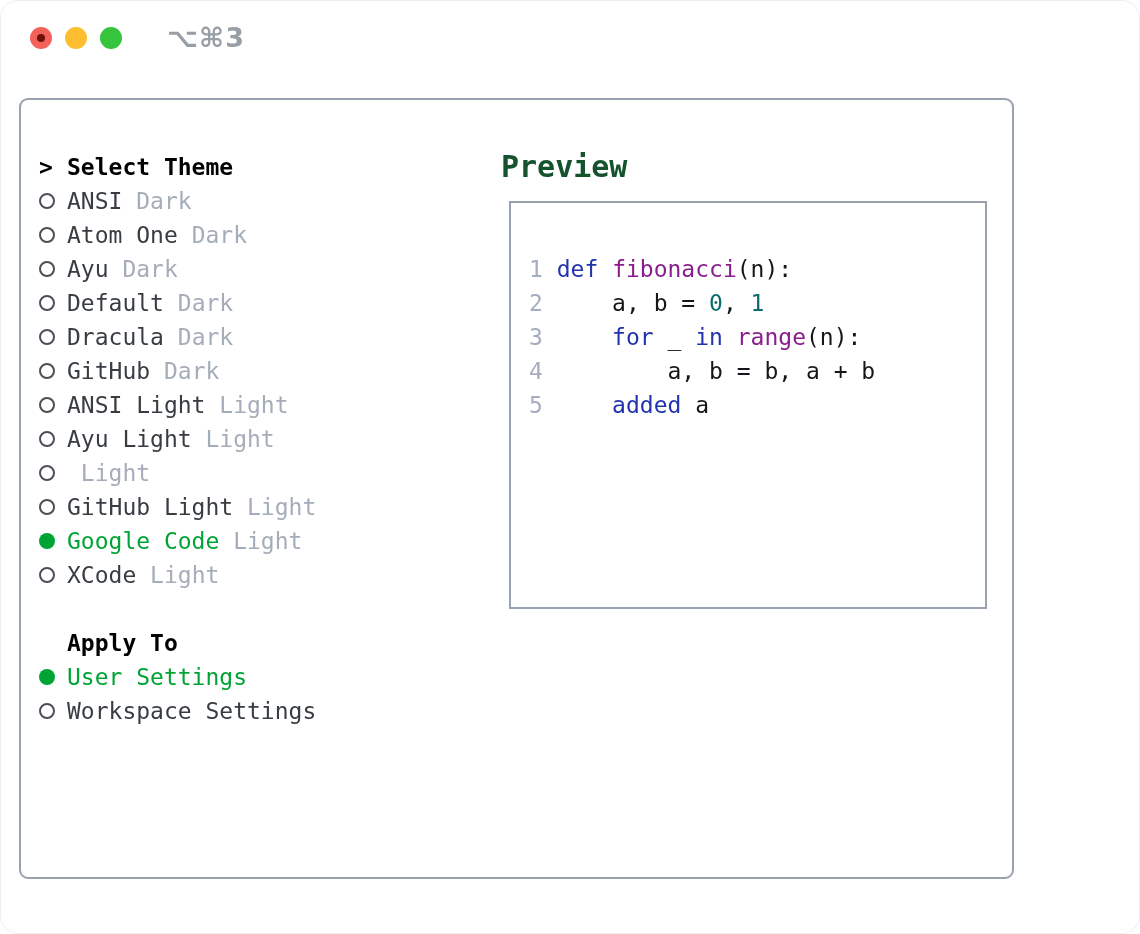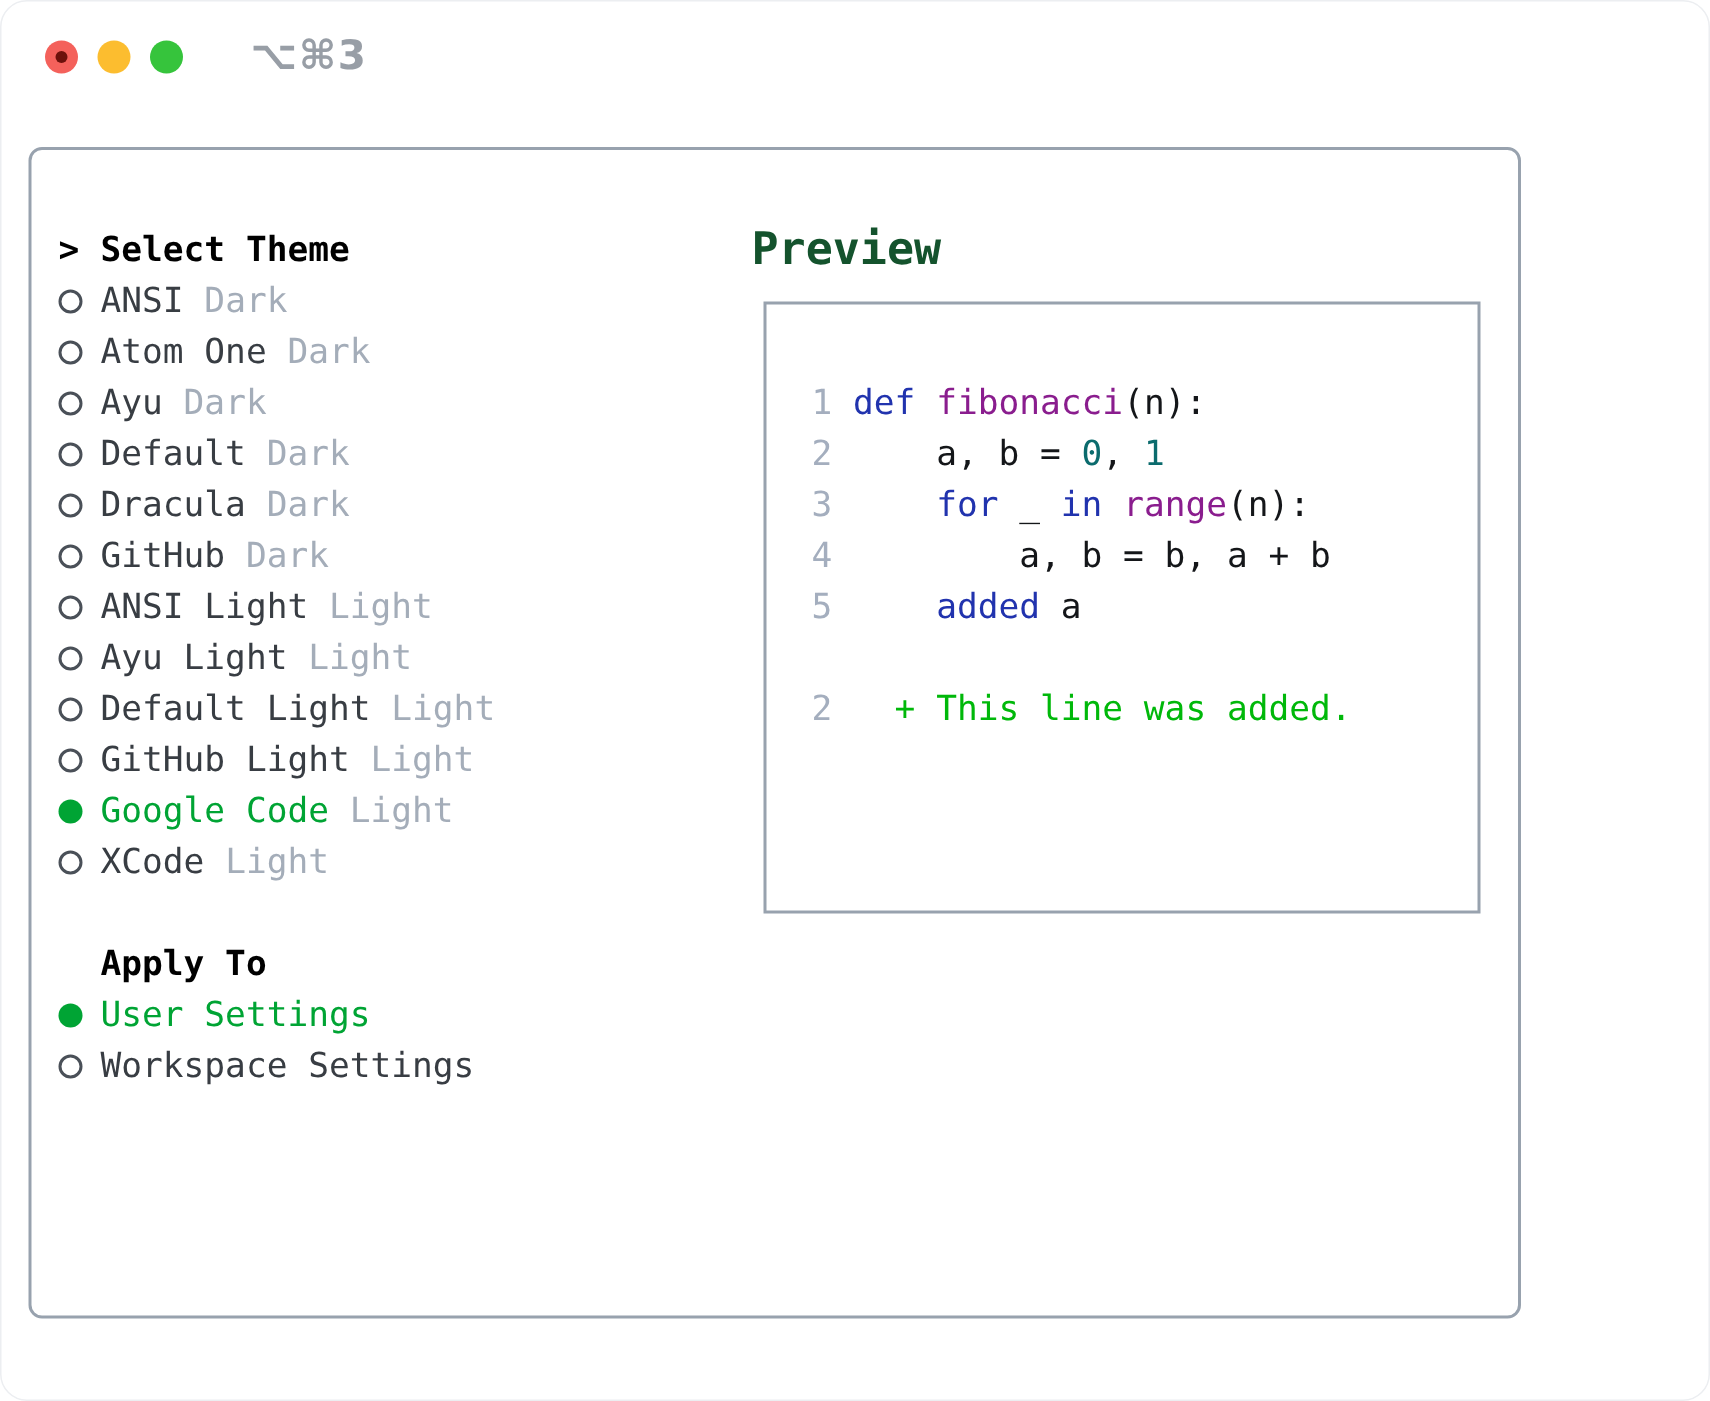--- a/index.html
+++ b/index.html
@@ -50,21 +50,21 @@
   
   .preview-header{
     position:absolute;left:500px;top:149px;height:34px;line-height:34px;
     font-size:30px;font-weight:bold;color:#14532d;
   }
   .preview-box{
     position:absolute;left:508px;top:200px;width:478px;height:408px;
     border:2px solid #98a2ae;box-sizing:border-box;background:#ffffff;
     padding:49px 0 0 18px;overflow:hidden;
   }
-  .line{height:34px;line-height:34px;font-size:23px;white-space:pre;margin-left:12px;}
+  .line{height:34px;line-height:34px;font-size:23px;white-space:pre;}
   .ln{color:#a4aebe;}
   .kw{color:#2133ae;}
   .fn{color:#8a1d8e;}
   .num{color:#0b6b6d;}
   .txt{color:#141619;}
   .ctx{color:#969fa8;}
   .del{color:#c62a18;}
   .add{color:#00b80a;}
 </style>
 </head>
@@ -88,21 +88,21 @@
     </div>
     <div id="theme-list">
         <div class="row"><span class="marker-cell"><span class="circle"></span></span><span class="item-label">ANSI</span><span class="variant"> Dark</span></div>
         <div class="row"><span class="marker-cell"><span class="circle"></span></span><span class="item-label">Atom One</span><span class="variant"> Dark</span></div>
         <div class="row"><span class="marker-cell"><span class="circle"></span></span><span class="item-label">Ayu</span><span class="variant"> Dark</span></div>
         <div class="row"><span class="marker-cell"><span class="circle"></span></span><span class="item-label">Default</span><span class="variant"> Dark</span></div>
         <div class="row"><span class="marker-cell"><span class="circle"></span></span><span class="item-label">Dracula</span><span class="variant"> Dark</span></div>
         <div class="row"><span class="marker-cell"><span class="circle"></span></span><span class="item-label">GitHub</span><span class="variant"> Dark</span></div>
         <div class="row"><span class="marker-cell"><span class="circle"></span></span><span class="item-label">ANSI Light</span><span class="variant"> Light</span></div>
         <div class="row"><span class="marker-cell"><span class="circle"></span></span><span class="item-label">Ayu Light</span><span class="variant"> Light</span></div>
-        <div class="row"><span class="marker-cell"><span class="circle"></span></span><span class="item-label">Default Light</span><span class="variant"> Light</span></div>
+        <div class="row"><span class="marker-cell"><span class="circle"></span></span><span class="variant"> Light</span></div>
         <div class="row"><span class="marker-cell"><span class="circle"></span></span><span class="item-label">GitHub Light</span><span class="variant"> Light</span></div>
         <div class="row"><span class="marker-cell"><span class="circle sel"></span></span><span class="item-label green">Google Code</span><span class="variant"> Light</span></div>
         <div class="row"><span class="marker-cell"><span class="circle"></span></span><span class="item-label">XCode</span><span class="variant"> Light</span></div>
       </div>
     <div class="spacer"></div>
     <div class="row">
       <span class="marker-cell"></span>
       <span class="hdr">Apply To</span>
     </div>
     <div id="apply-list">
@@ -114,16 +114,15 @@
 
   <div class="preview-header">Preview</div>
 
   <div class="preview-box" id="preview-box">
       <div class="line"><span class="ln">1</span><span class="txt"> </span><span class="kw">def</span><span class="txt"> </span><span class="fn">fibonacci</span><span class="txt">(n):</span></div>
       <div class="line"><span class="ln">2</span><span class="txt">     a, b = </span><span class="num">0</span><span class="txt">, </span><span class="num">1</span></div>
       <div class="line"><span class="ln">3</span><span class="txt">     </span><span class="kw">for</span><span class="txt"> _ </span><span class="kw">in</span><span class="txt"> </span><span class="fn">range</span><span class="txt">(n):</span></div>
       <div class="line"><span class="ln">4</span><span class="txt">         a, b = b, a + b</span></div>
       <div class="line"><span class="ln">5</span><span class="txt">     </span><span class="kw">added</span><span class="txt"> a</span></div>
       <div class="line">&nbsp;</div>
-      <div class="line"><span class="ln">2</span><span class="add">   + This line was added.</span></div>
     </div>
 
 </div>
 
 </body></html>

